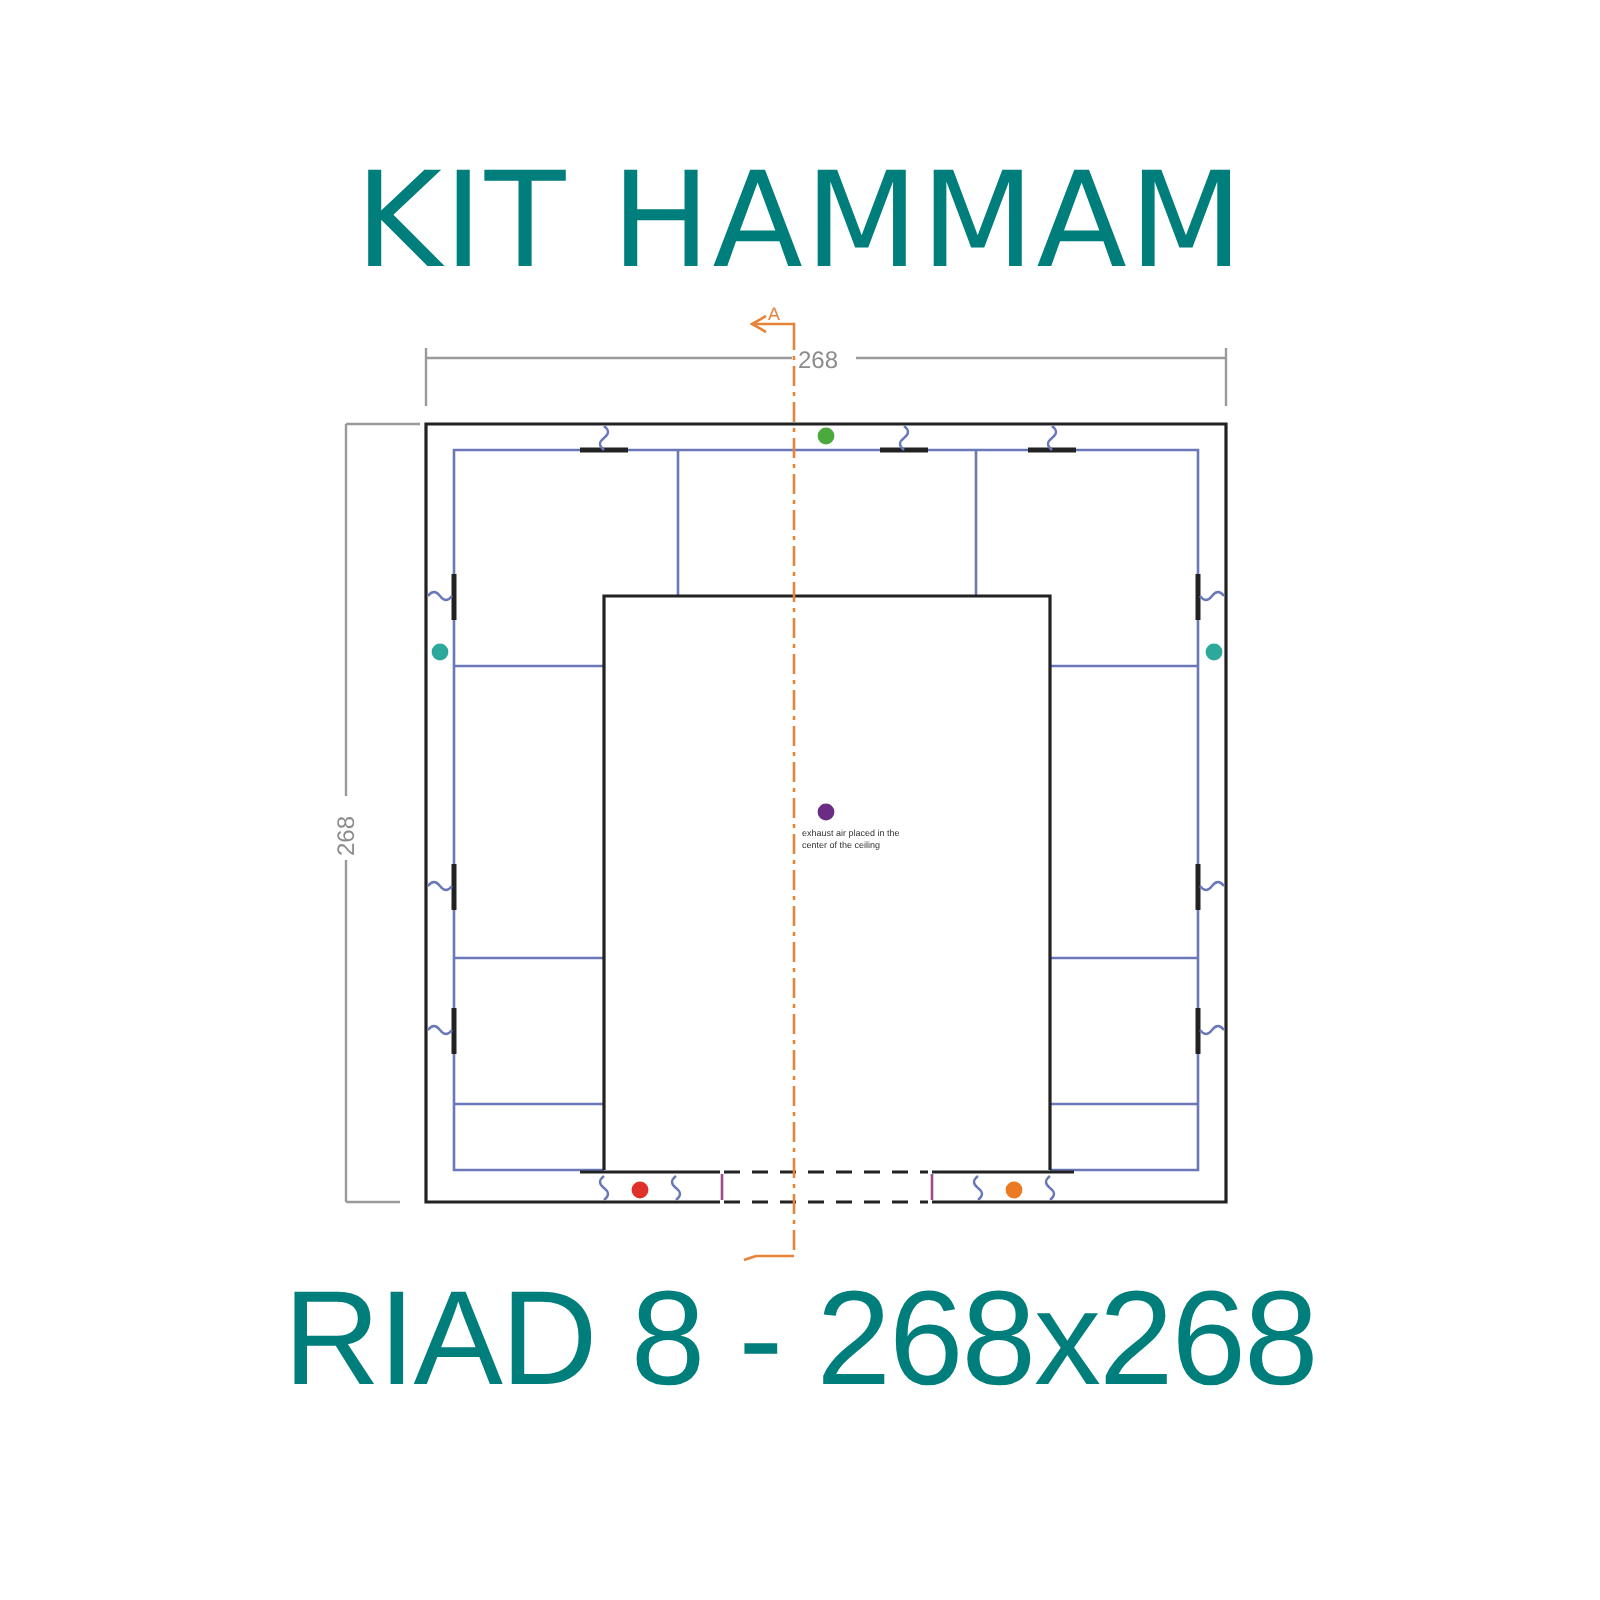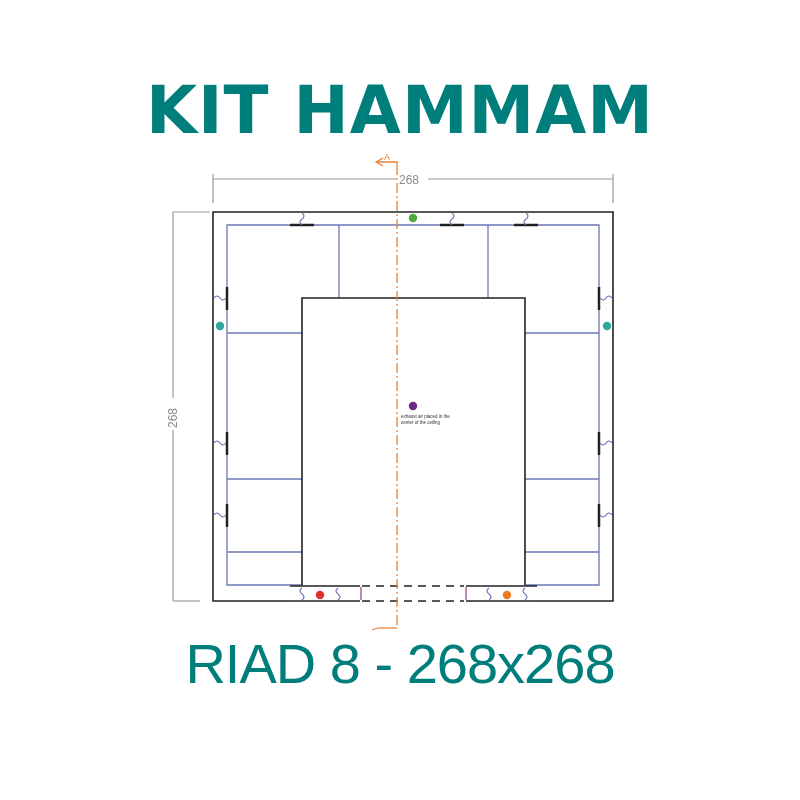--- a/index.html
+++ b/index.html
@@ -1,24 +1,24 @@
 <!DOCTYPE html>
 <html><head>
   <meta charset="utf-8">
   <style>
     html, body { margin: 0; padding: 0; background: #ffffff; }
     body { width: 800px; height: 800px; position: relative; overflow: hidden; }
     .title-top {
       position: absolute; left: 0; top: 78px; width: 800px; text-align: center;
-      font-family: "DejaVu Sans", sans-serif; font-weight: bold; font-size: 66px;
+      font-family: "DejaVu Sans", sans-serif; font-weight: normal; font-size: 66px;
       letter-spacing: 1px; line-height: 1;
     }
     .title-bottom {
       position: absolute; left: 0; top: 636px; width: 800px; text-align: center;
-      font-family: "Liberation Sans", sans-serif; font-size: 56px; line-height: 1;
+      font-family: "Liberation Sans", sans-serif; font-size: 67px; line-height: 1;
       letter-spacing: -1px;
     }
     svg { position: absolute; left: 0; top: 0; }
     .dim-text { font-family: "Liberation Sans", sans-serif; font-size: 12px; fill: #8c8c8c; }
     .note-text { font-family: "Liberation Sans", sans-serif; font-size: 4.5px; fill: #333; }
     .sec-text { font-family: "Liberation Sans", sans-serif; font-size: 9px; fill: #e8833a; }
   </style>
 </head>
 <body>
 

